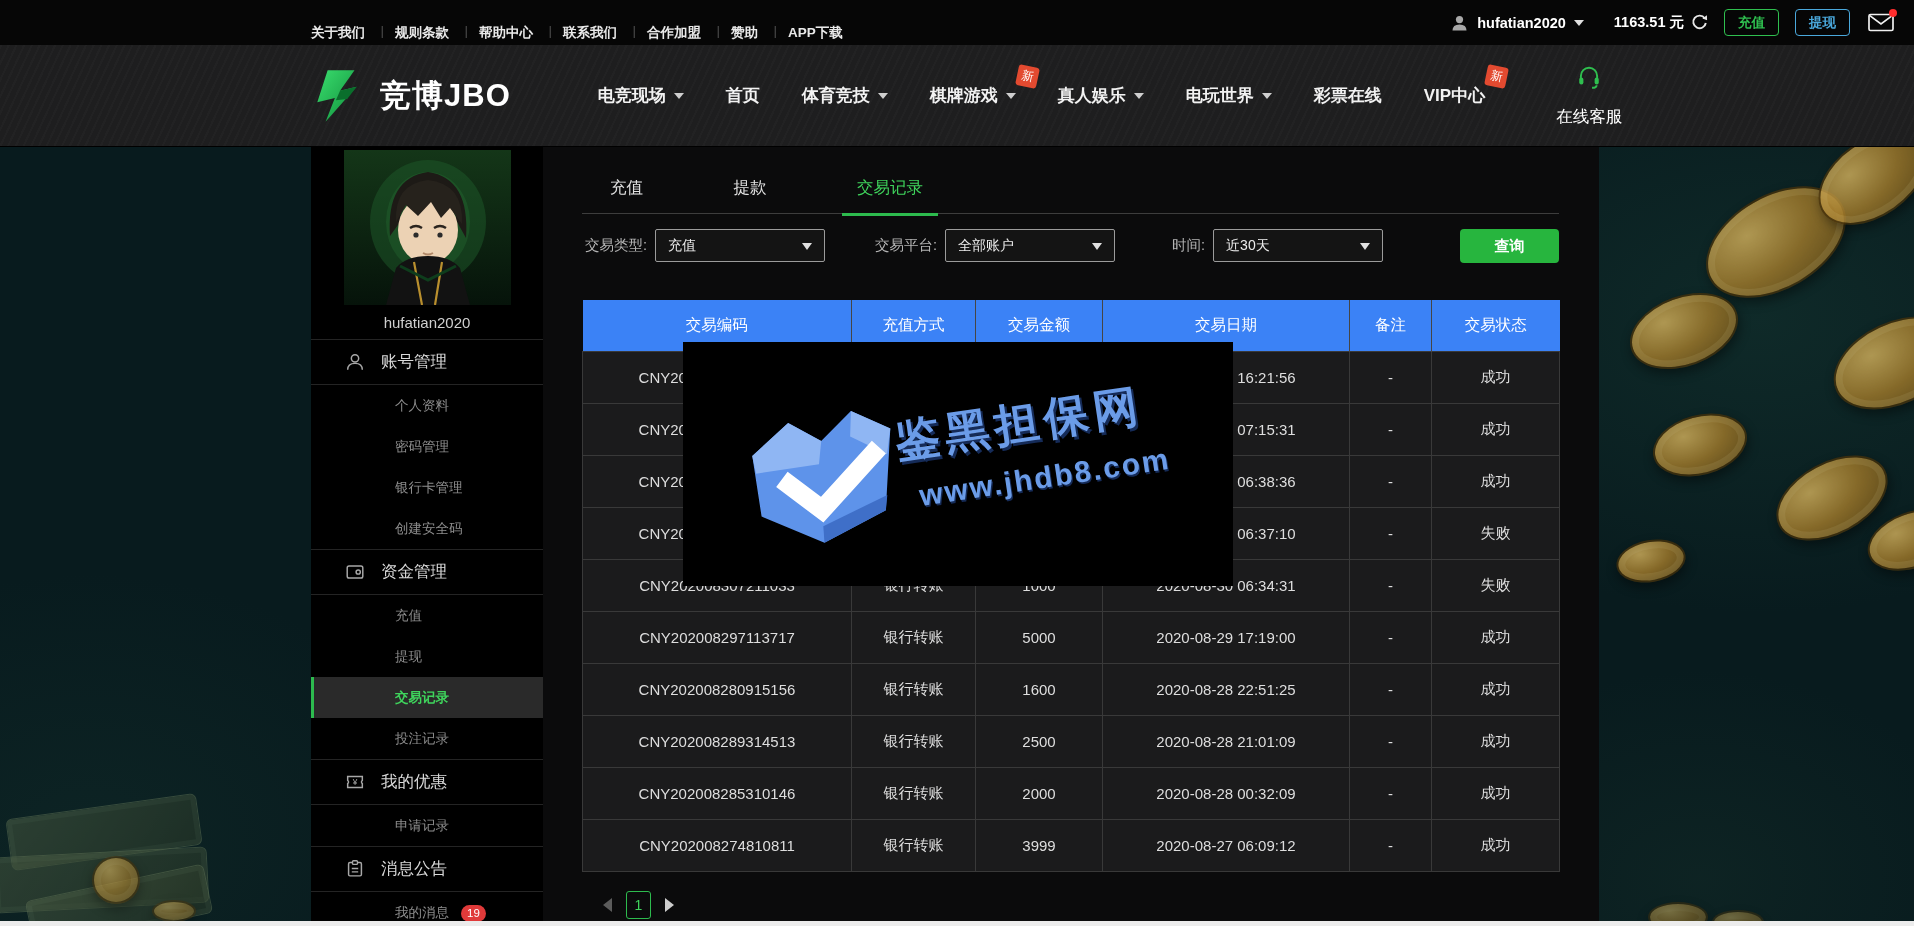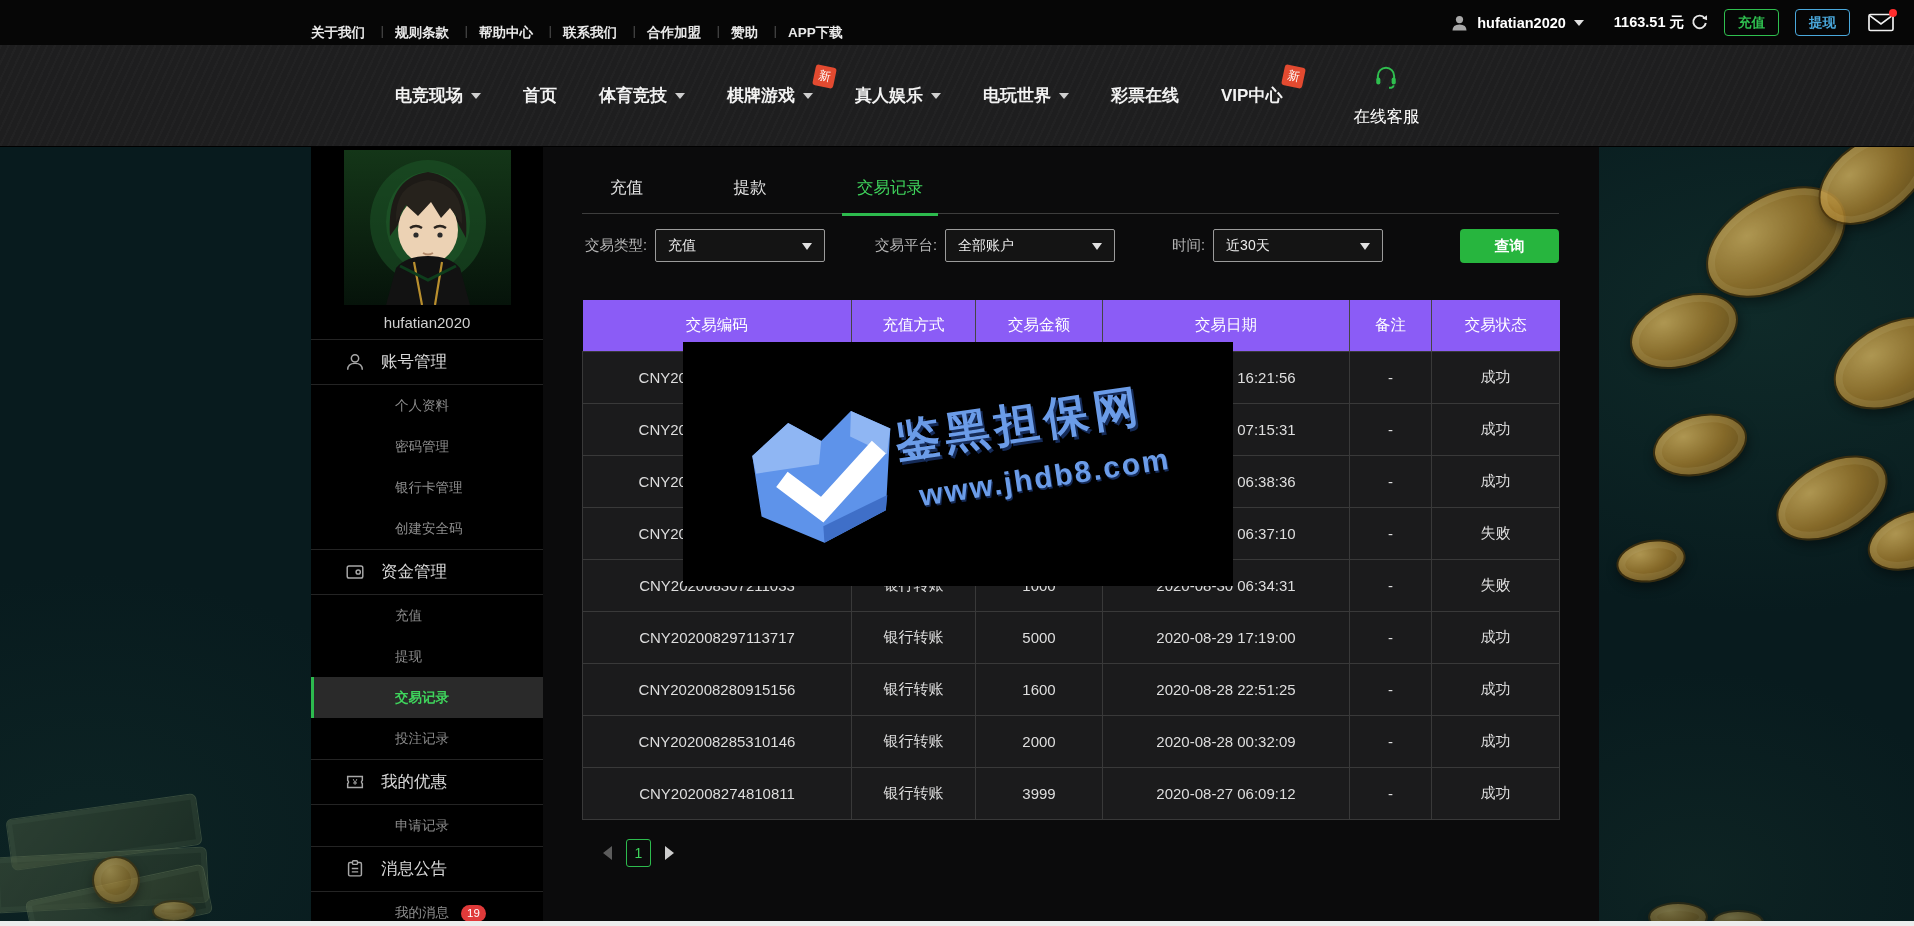--- a/index.html
+++ b/index.html
@@ -89,21 +89,21 @@
   .fgroup.g2 { margin-left:50px; } .fgroup.g3 { margin-left:57px; }
   .flabel { color:#b5b5b5; font-size:14.5px; margin-right:8px; white-space:nowrap; }
   .fselect { width:170px; height:33px; border:1px solid #9b9b9b; background:#141414; border-radius:2px;
     display:flex; align-items:center; padding:0 12px; color:#ececec; font-size:14px; cursor:pointer; }
   .fselect .dd2 { margin-left:auto; width:0; height:0; border:5px solid transparent; border-top:7px solid #e0e0e0; margin-top:7px; }
   .search-btn { margin-left:auto; width:99px; height:34px; background:#27b53e; border:none; border-radius:4px;
     color:#fff; font-size:15px; font-weight:bold; cursor:pointer; }
 
   .table-wrap { margin-top:37px; position:relative; }
   table { width:977px; border-collapse:collapse; table-layout:fixed; }
-  thead th { height:51px; background:#8b5cf6; color:#fff; font-size:15.5px; font-weight:normal;
+  thead th { height:51px; background:#3b82f6; color:#fff; font-size:15.5px; font-weight:normal;
     border-right:1px solid #454545; }
   thead th:last-child { border-right:none; }
   tbody td { height:52px; background:#1b1b1c; color:#dedede; font-size:15px; text-align:center;
     border:1px solid #393939; overflow:hidden; white-space:nowrap; }
 
   .watermark { position:absolute; left:101px; top:195px; width:550px; height:244px; background:#000; z-index:10; }
   .wm-logo { position:absolute; left:58px; top:52px; width:165px; height:160px; transform:rotate(-4deg); }
   .wm-text { position:absolute; left:214px; top:50px; transform:rotate(-8.5deg); color:#6b9ce8; }
   .wm-line1 { font-size:45px; font-weight:bold; letter-spacing:5px; text-shadow:2px 3px 0 rgba(38,78,160,.55); white-space:nowrap; }
   .wm-line2 { font-size:30px; font-weight:bold; letter-spacing:2px; margin:10px 0 0 16px; text-shadow:1px 2px 0 rgba(38,78,160,.55); white-space:nowrap; }
@@ -167,20 +167,33 @@
         <svg class="mail-ico" viewBox="0 0 26 19">
           <rect x="1" y="1.5" width="24" height="16" rx="1.5" stroke="#f0f0f0" stroke-width="1.7" fill="none"></rect>
           <path d="M1.8 2.6 L13 11 L24.2 2.6" stroke="#f0f0f0" stroke-width="1.7" fill="none"></path>
         </svg>
         <span class="mail-dot"></span>
       </span>
     </div>
   </div>
 
   <div class="header">
+    <div class="logo">
+      <svg class="logo-mark" viewBox="0 0 60 54">
+        <defs>
+            <linearGradient id="lg" x1="0" y1="0" x2="1" y2="1">
+          <stop offset="0" stop-color="#3ade6e"></stop>
+              <stop offset="1" stop-color="#0f8c3a"></stop>
+            </linearGradient>
+          </defs>
+        <polygon points="19,2 45,2 31,22 47,18 17,52 26,29 9,33" fill="url(#lg)"></polygon>
+        <polygon points="31,22 47,18 38,30 27,31" fill="#0a6e2c"></polygon>
+      </svg>
+      <span class="logo-text">竞博JBO</span>
+    </div>
     <nav class="nav">
       <div class="nav-item">
           <span>电竞现场</span>
           <span class="dd"></span>
         </div>
       <div class="nav-item">
           <span>首页</span>
         </div>
       <div class="nav-item">
           <span>体育竞技</span>
@@ -399,20 +412,28 @@
             </tr>
             <tr>
               <td>CNY202008280915156</td>
                 <td>银行转账</td>
                 <td>1600</td>
                 <td>2020-08-28 22:51:25</td>
                 <td>-</td>
                 <td>成功</td>
             </tr>
             <tr>
+              <td>CNY202008289314513</td>
+                <td>银行转账</td>
+                <td>2500</td>
+                <td>2020-08-28 21:01:09</td>
+                <td>-</td>
+                <td>成功</td>
+            </tr>
+            <tr>
               <td>CNY202008285310146</td>
                 <td>银行转账</td>
                 <td>2000</td>
                 <td>2020-08-28 00:32:09</td>
                 <td>-</td>
                 <td>成功</td>
             </tr>
             <tr>
               <td>CNY202008274810811</td>
                 <td>银行转账</td>

